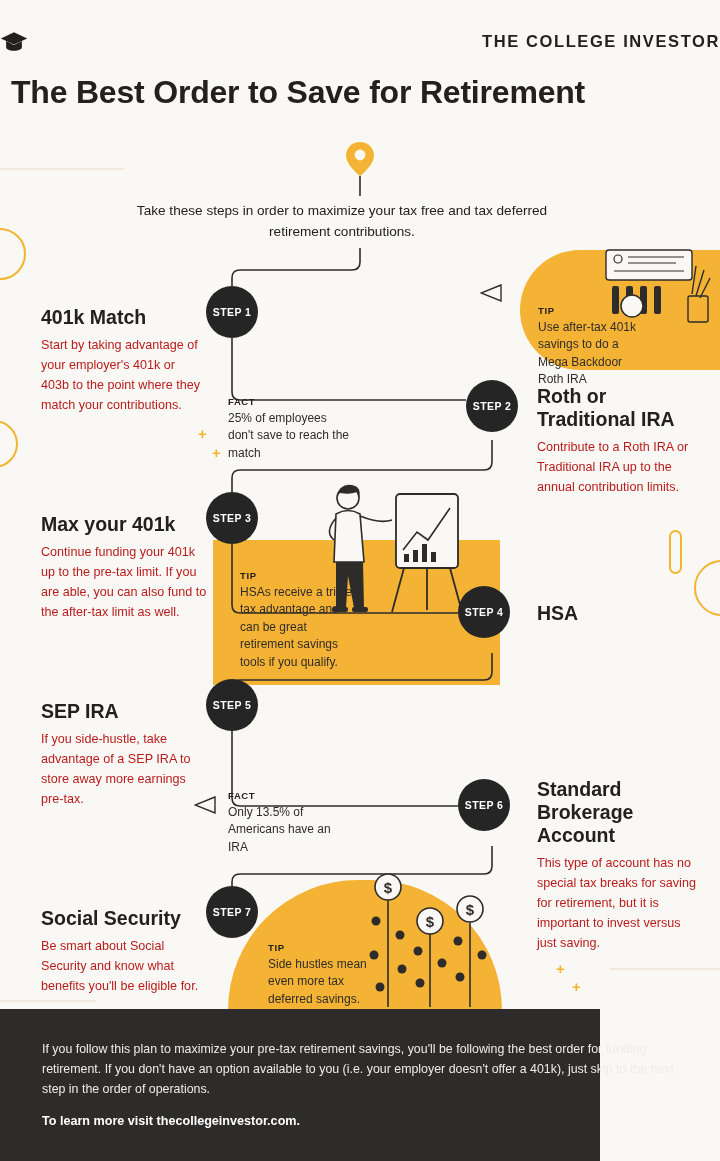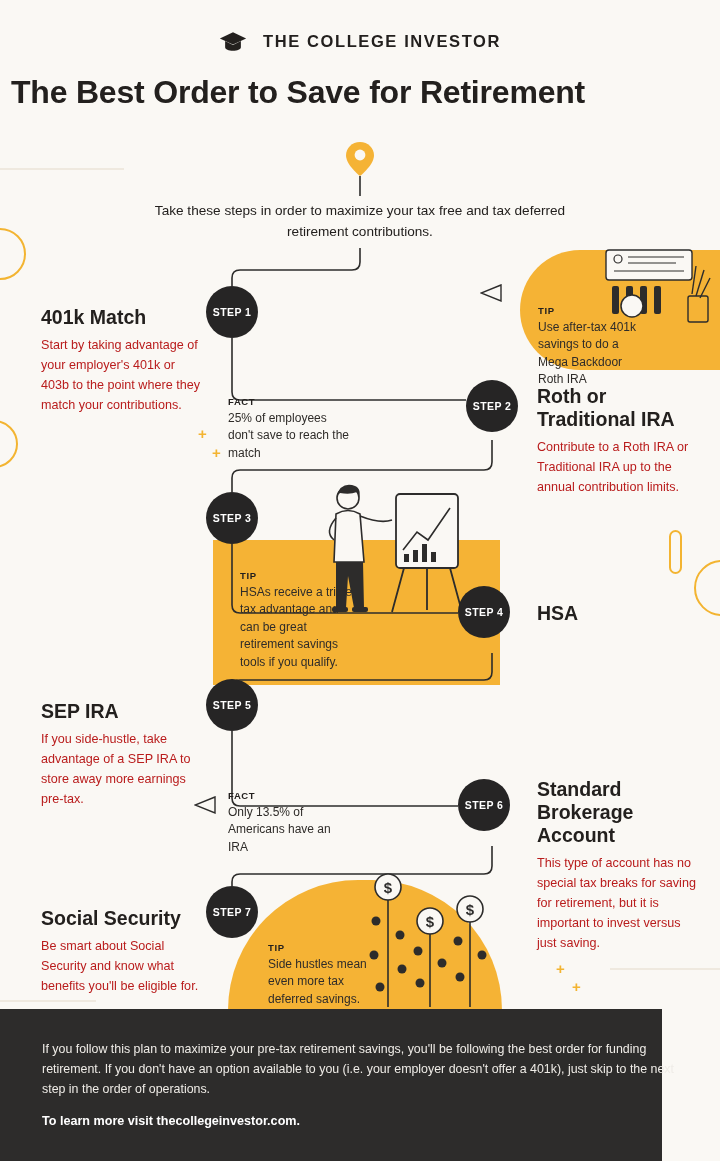--- a/index.html
+++ b/index.html
@@ -8,38 +8,38 @@
     width:720px; height:1161px; position:relative; overflow:hidden;
     background:#faf8f4;
     font-family:"Liberation Sans", sans-serif;
     color:#2b2b2b;
   }
   .page { position:relative; width:720px; height:1161px; }
 
   
   .brand {
     position:absolute; top:30px; left:0; width:720px;
-    display:flex; align-items:center; justify-content:center; gap:16px;
+    display:flex; align-items:center; justify-content:space-between; gap:16px;
   }
   .brand-logo { width:28px; height:22px; display:block; }
   .brand-name {
     font-size:16.5px; font-weight:bold; letter-spacing:1.6px; color:#23201e;
   }
   .title {
     position:absolute; top:74px; left:0; width:596px; text-align:center;
     font-size:32px; font-weight:bold; color:#23201e; letter-spacing:-0.2px;
   }
 
   
   .dec { position:absolute; }
   .pin {
     top:142px; left:345px; width:30px; height:42px;
   }
   .intro {
-    position:absolute; top:200px; left:150px; width:420px; text-align:center;
+    position:absolute; top:200px; left:132px; width:420px; text-align:center;
     font-size:13.6px; line-height:1.55; color:#23201e;
   }
 
   .ring-left-1 { left:-26px; top:228px; width:52px; height:52px; border:2px solid #f3b431; border-radius:50%; }
   .ring-left-2 { left:-30px; top:420px; width:48px; height:48px; border:2px solid #f3b431; border-radius:50%; }
   .ring-right-1 { right:-30px; top:560px; width:56px; height:56px; border:2px solid #f3b431; border-radius:50%; }
   .pill-right { right:38px; top:530px; width:13px; height:44px; border:2px solid #f3b431; border-radius:8px; }
   .line-left { left:0; top:168px; width:124px; height:2px; background:#efe9df; }
   .line-left2 { left:0; top:1000px; width:96px; height:2px; background:#efe9df; }
   .line-right { right:0; top:968px; width:110px; height:2px; background:#efe9df; }
@@ -80,21 +80,21 @@
 
   
   .callout { position:absolute; z-index:7; }
   .callout .lbl { font-size:9.5px; font-weight:bold; letter-spacing:.6px; color:#23201e; margin-bottom:3px; }
   .callout .txt { font-size:12px; line-height:1.45; color:#2f2c29; }
 
   .tri { position:absolute; z-index:6; }
 
   
   .footer {
-    position:absolute; left:0; bottom:0; width:662px; height:152px;
+    position:absolute; left:0; bottom:0; width:600px; height:152px;
     background:#2d2c2b; color:#efece7;
   }
   .footer .body {
     position:absolute; left:42px; top:30px; width:640px;
     font-size:12.4px; line-height:1.62;
   }
   .footer .cta {
     position:absolute; left:42px; top:105px; font-size:12.6px; font-weight:bold; color:#fff;
   }
 </style>
@@ -168,20 +168,24 @@
   <div class="sec left" style="left:41px; top:296px; width:160px;">
     <h3>401k Match</h3>
     <p>Start by taking advantage of your employer's 401k or 403b to the point where they match your contributions.</p>
   </div>
 
   <div class="sec right" style="left:537px; top:375px; width:160px;">
     <h3>Roth or Traditional IRA</h3>
     <p>Contribute to a Roth IRA or Traditional IRA up to the annual contribution limits.</p>
   </div>
 
+  <div class="sec left" style="left:41px; top:503px; width:168px;">
+    <h3>Max your 401k</h3>
+    <p>Continue funding your 401k up to the pre-tax limit. If you are able, you can also fund to the after-tax limit as well.</p>
+  </div>
 
   <div class="sec right" style="left:537px; top:592px; width:164px;">
     <h3>HSA</h3>
   </div>
 
   <div class="sec left" style="left:41px; top:690px; width:160px;">
     <h3>SEP IRA</h3>
     <p>If you side-hustle, take advantage of a SEP IRA to store away more earnings pre-tax.</p>
   </div>
 

